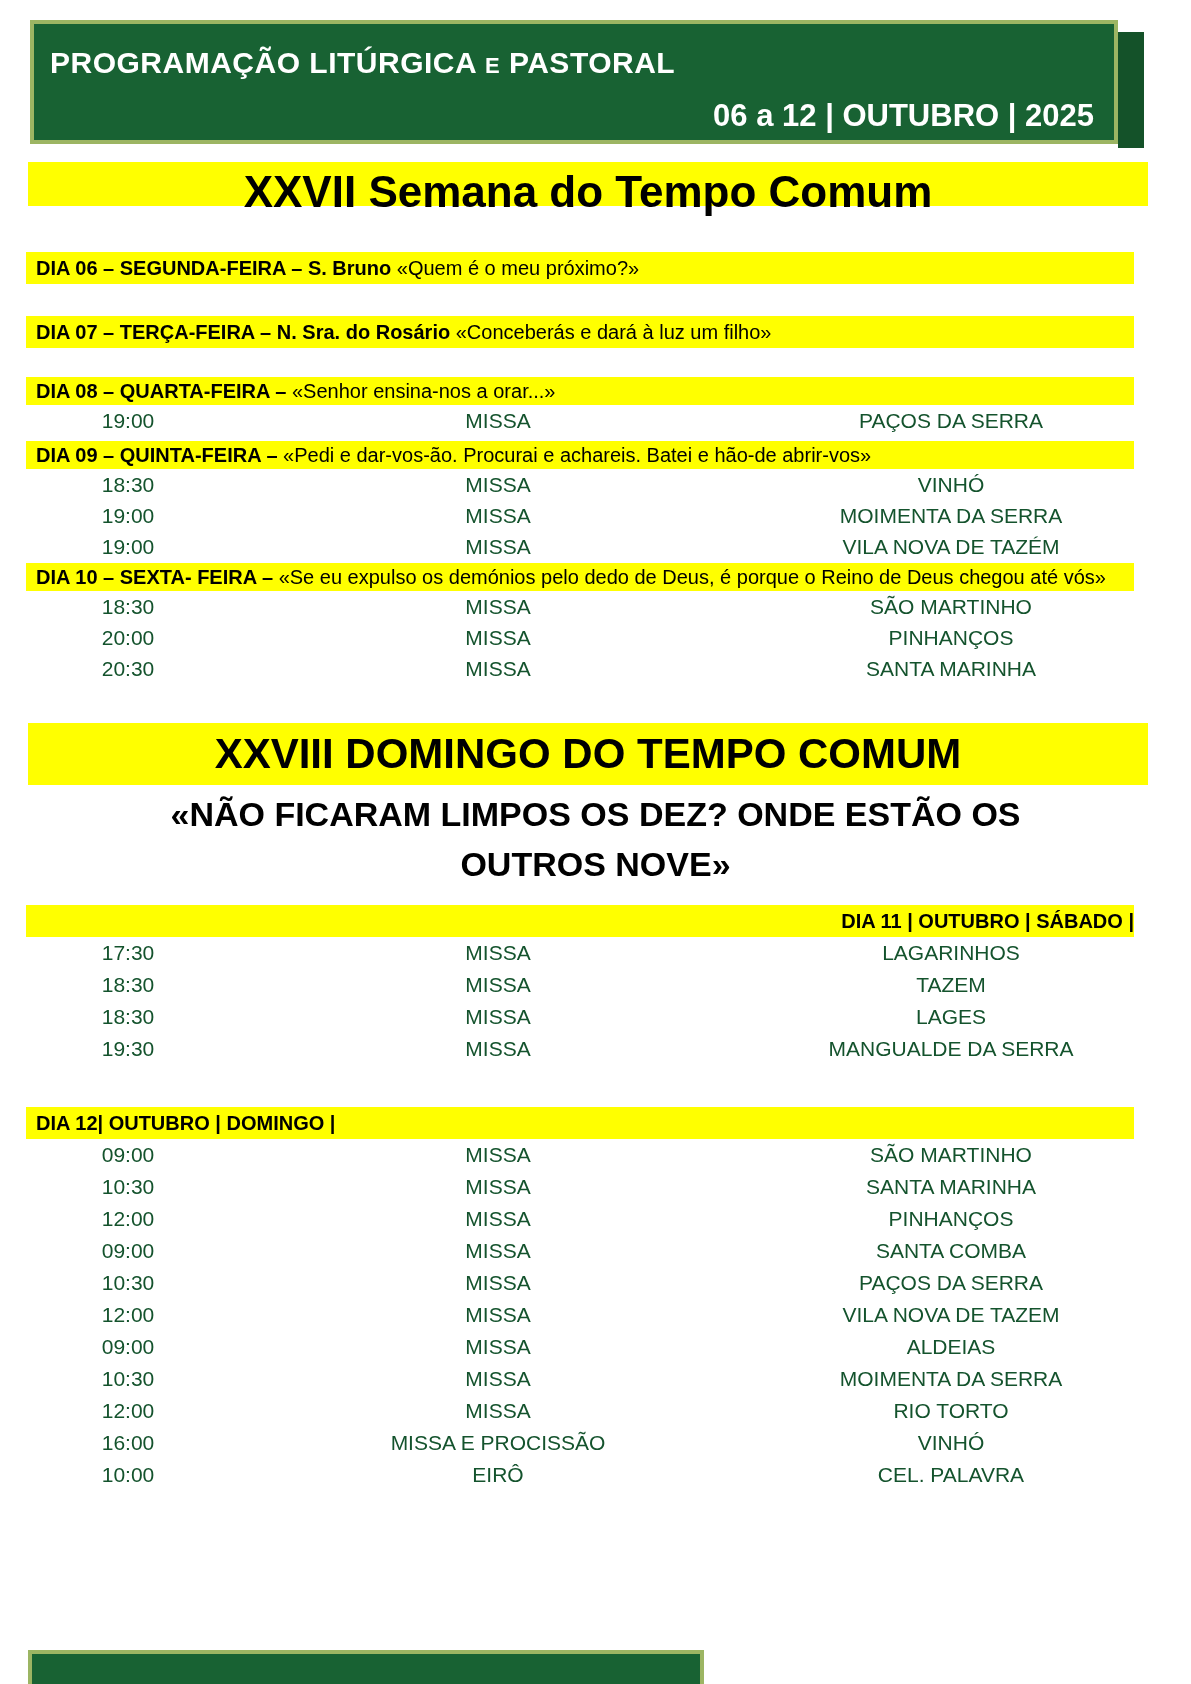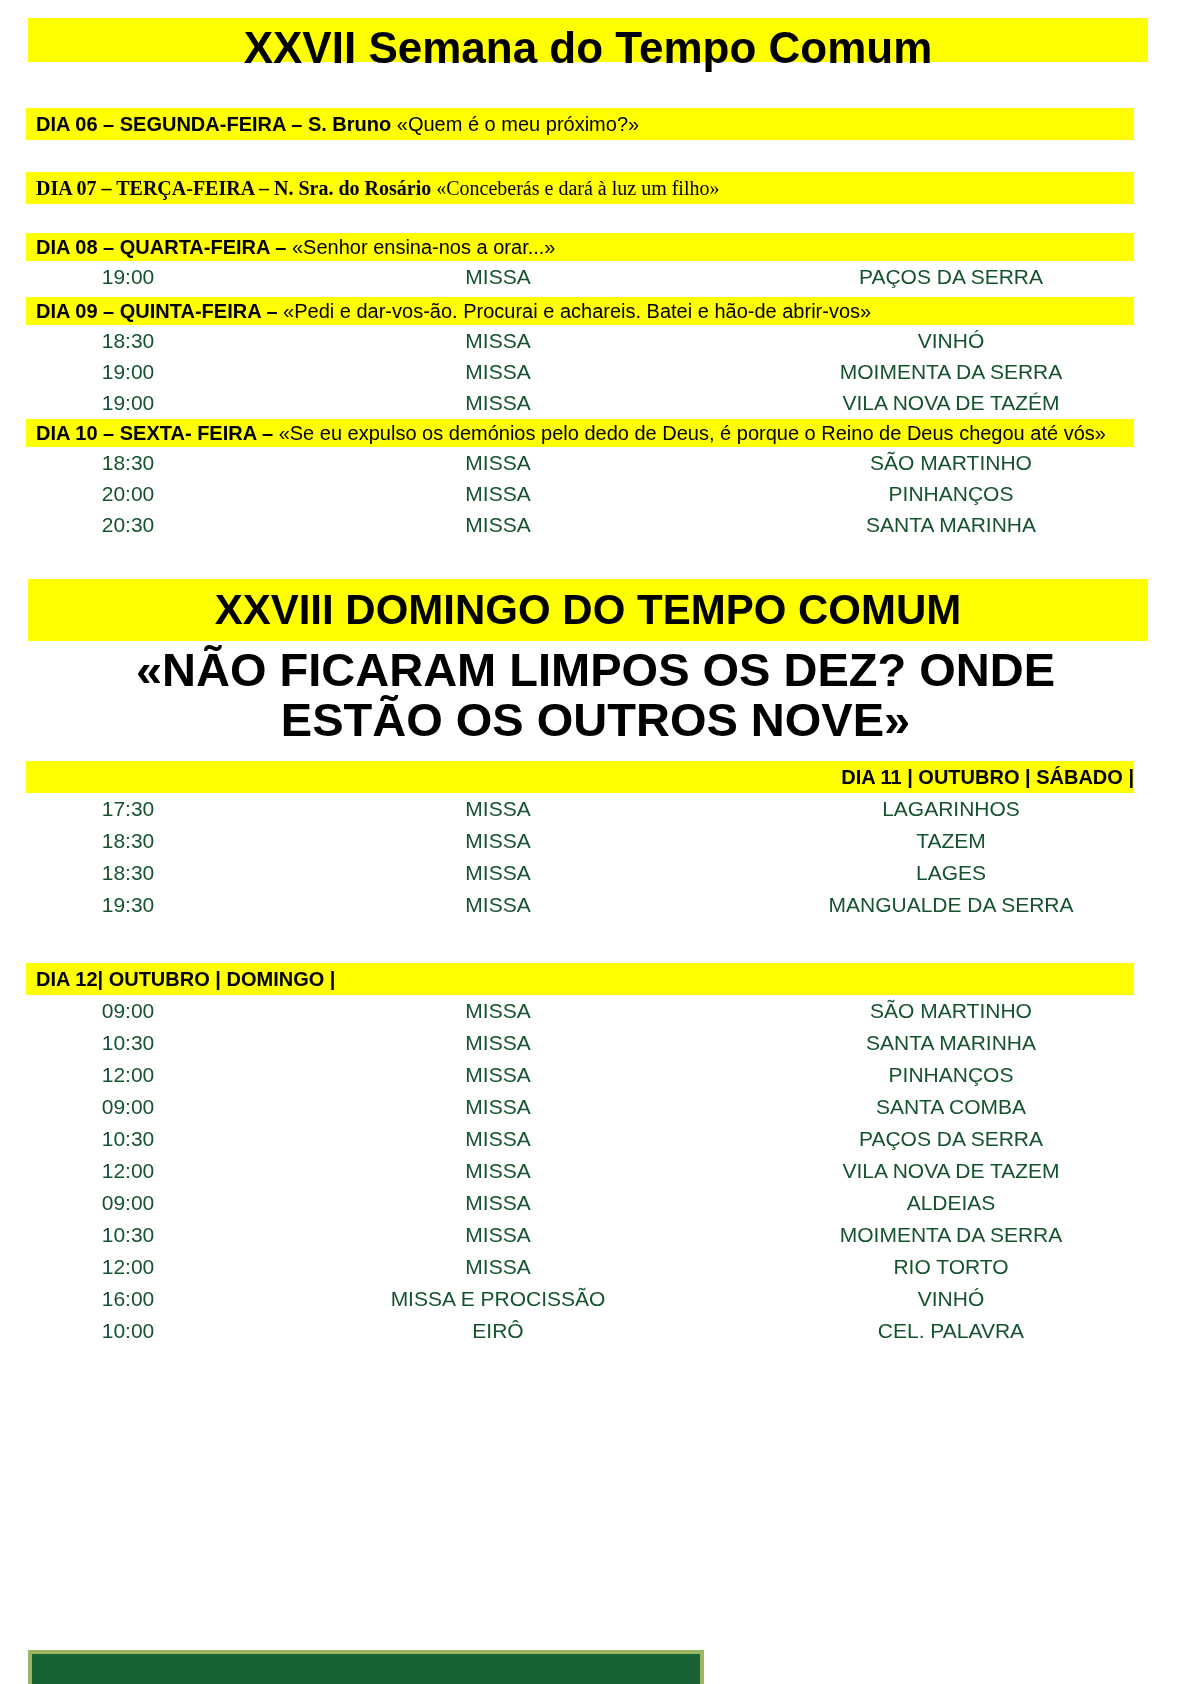--- a/index.html
+++ b/index.html
@@ -34,21 +34,21 @@
   
   .title-banner {
     margin-left:28px; width:1120px; background:#ffff00;
     text-align:center; font-weight:bold; color:#000000;
   }
   .week-banner { margin-top:18px; height:44px; line-height:60px; font-size:44px; }
   .sunday-banner { margin-top:39px; height:62px; line-height:62px; font-size:42px; }
 
   .sunday-subtitle {
     margin:4px auto 0 auto; width:1000px; text-align:center;
-    font-weight:bold; font-size:47px; line-height:50px; color:#000000;
+    font-weight:bold; font-size:34px; line-height:50px; color:#000000;
   }
 
   
   .day-banner {
     margin-left:26px; width:1108px; height:30px; line-height:30px;
     background:#ffff00; padding-left:10px; font-size:20px; color:#000000;
     white-space:nowrap; overflow:hidden;
   }
   .day-banner .b { font-weight:bold; }
   .day-banner .q { font-weight:normal;margin-top:28px; }
@@ -58,35 +58,43 @@
   
   .row {
     margin-left:28px; width:1106px; height:32px;
     display:grid; grid-template-columns:200px 540px 1fr;
     align-items:center; font-size:21px; color:#14532d;
   }
   .row span { text-align:center; white-space:nowrap; }
   .rows-tight .row { height:31px; }
 
   
-  .mt46 { margin-top:46px; } .mt32 { margin-top:32px;font-family:Liberation Serif, serif; } .mt29 { margin-top:29px; }
+  .mt46 { margin-top:46px; } .mt32 { margin-top:32px; } .mt29 { margin-top:29px; }
   .mt4 { margin-top:4px; } .mt1 { margin-top:1px; }
   .mt33 { margin-top:16px;text-align:right; } .mt42 { margin-top:42px; }
 
   
   .footer-bar {
     position:absolute; left:28px; bottom:0; width:676px; height:34px;
     background:#186233; border:4px solid #9cb563; border-bottom:none;
   }
 </style>
 </head>
 <body>
 
 <div class="page">
 
+  <div class="green-box">
+    <div class="gb-title">
+      <span>PROGRAMAÇÃO LITÚRGICA</span>
+      <span class="small-e">E</span>
+      <span>PASTORAL</span>
+    </div>
+    <div class="gb-date">06 a 12 | OUTUBRO | 2025</div>
+  </div>
 
   <div class="title-banner week-banner">XXVII Semana do Tempo Comum</div>
 
   <div class="day-banner h32 mt46">
     <span class="b">DIA 06 – SEGUNDA-FEIRA – S. Bruno</span>
     <span class="q">«Quem é o meu próximo?»</span>
   </div>
 
   <div class="day-banner h32 mt32">
     <span class="b">DIA 07 – TERÇA-FEIRA – N. Sra. do Rosário</span>

